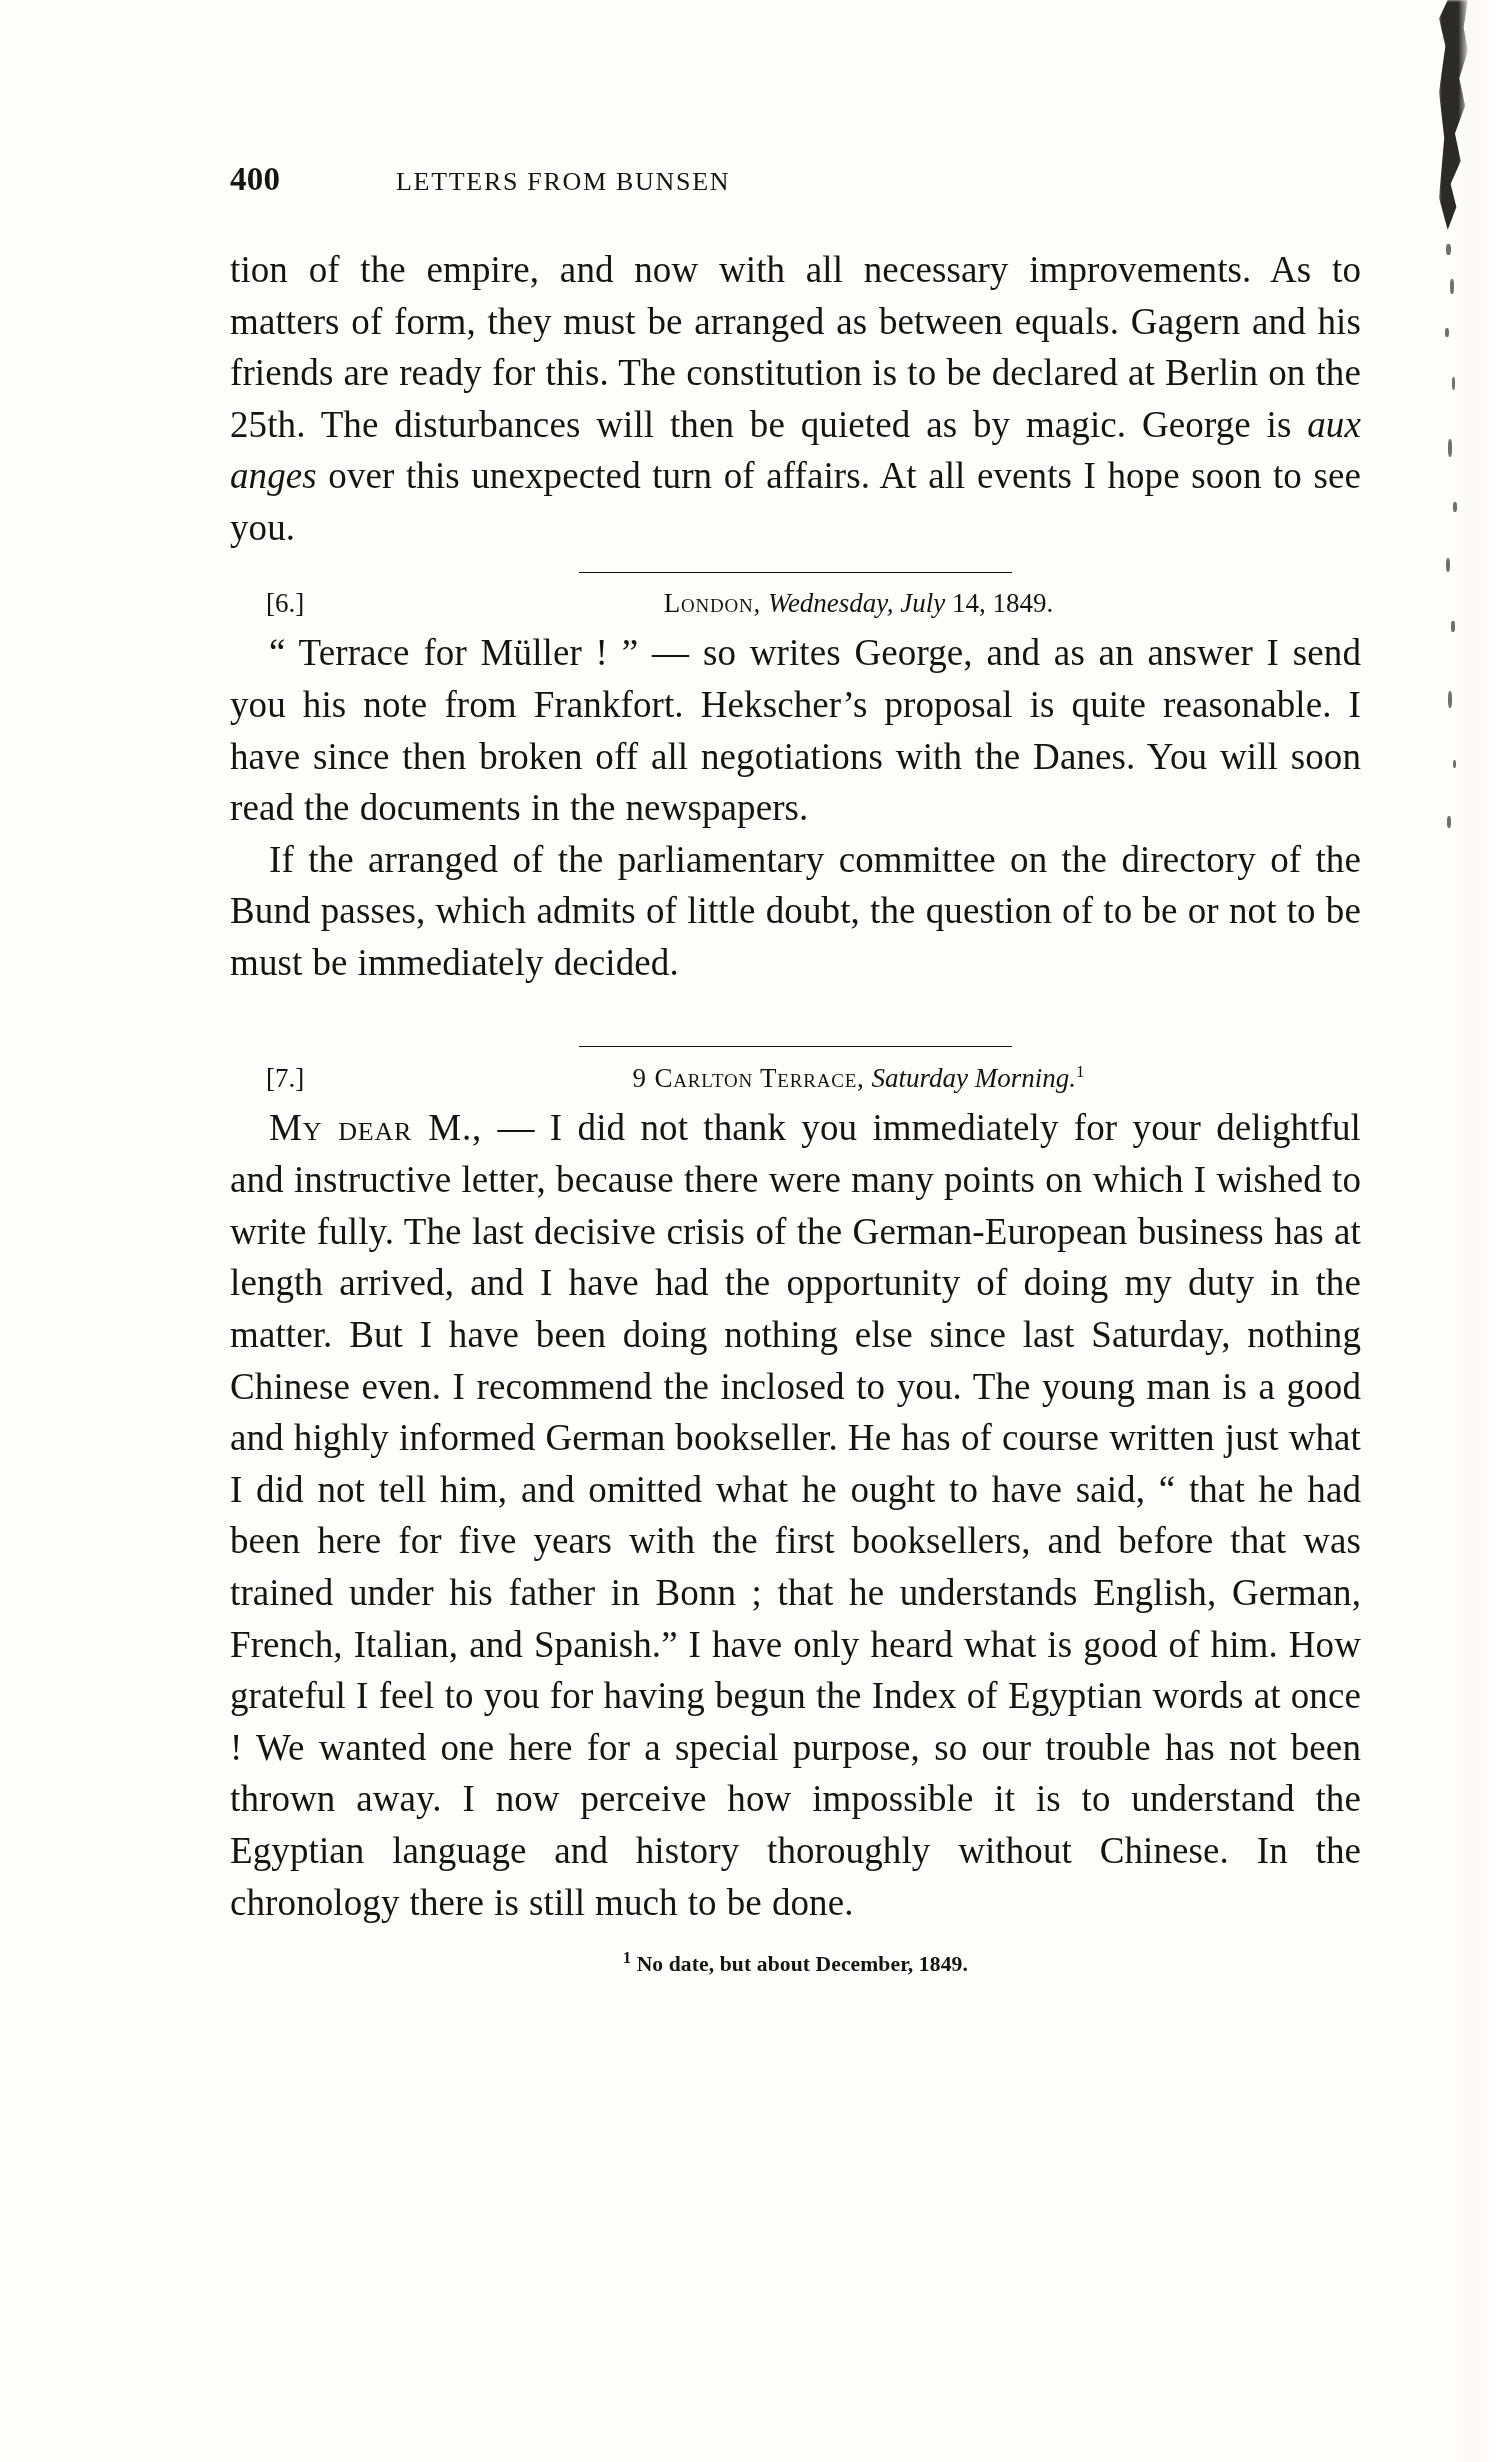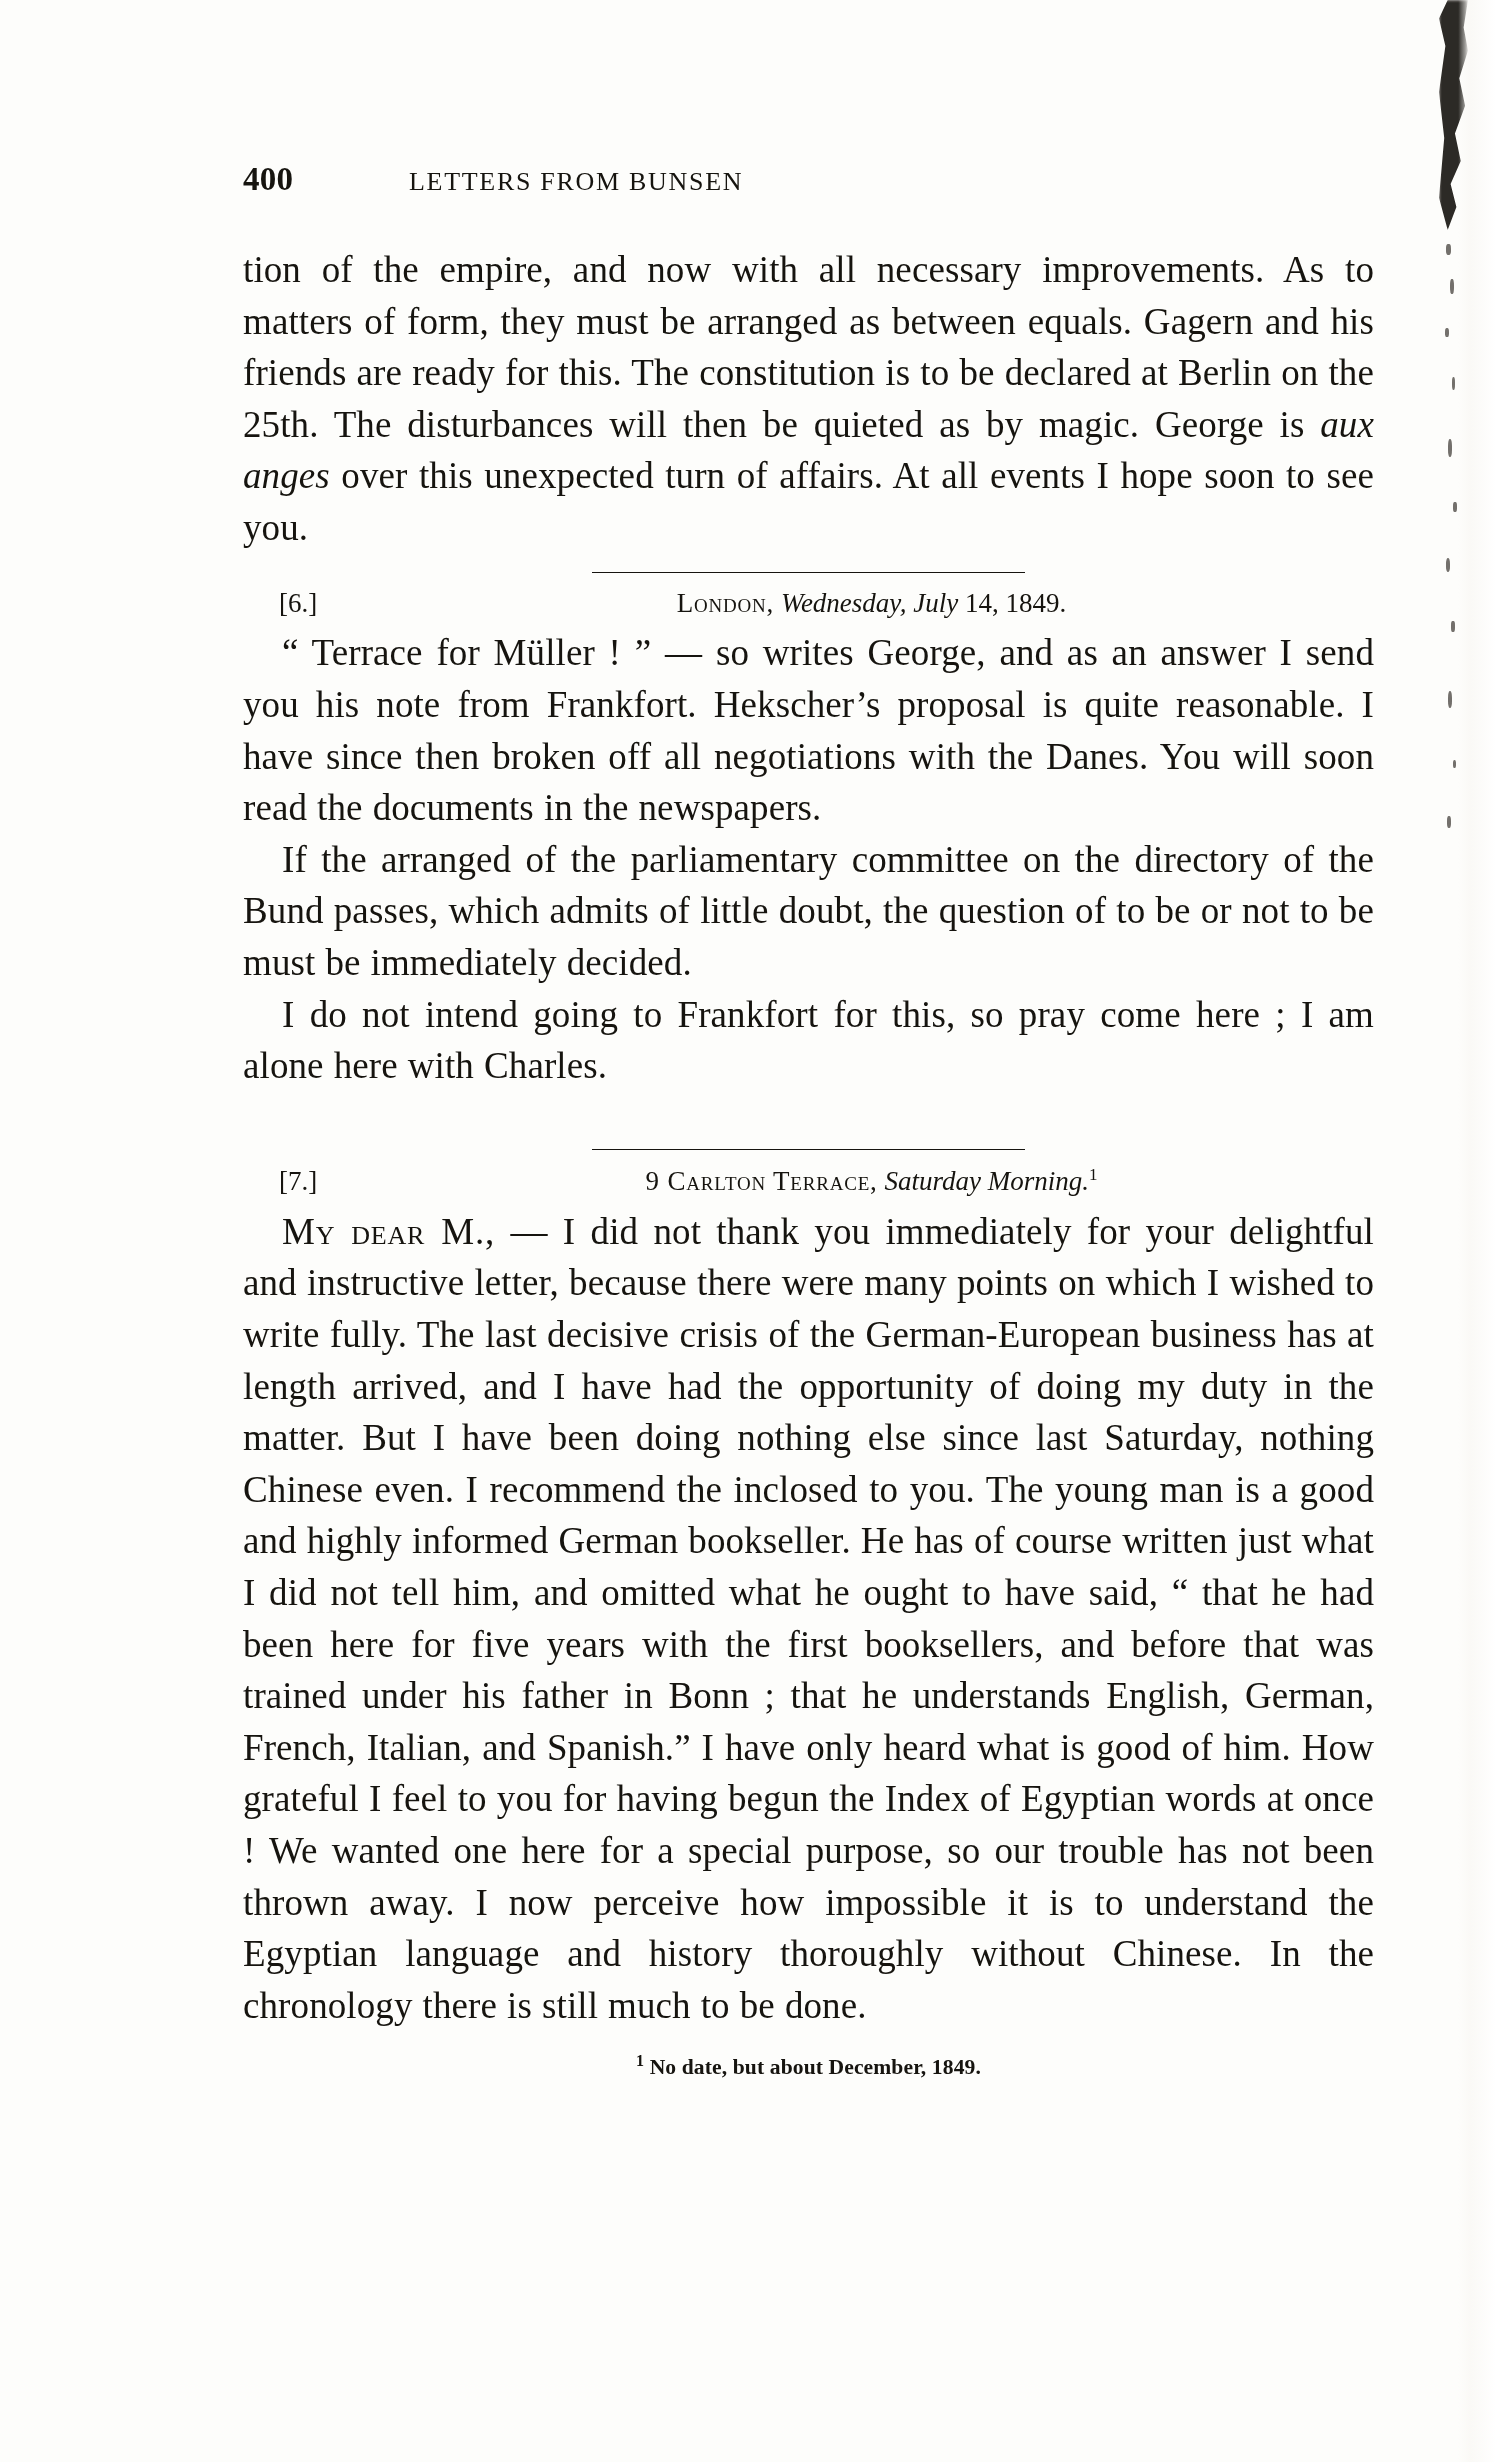--- a/index.html
+++ b/index.html
@@ -46,21 +46,21 @@
   }
   .speck {
     position: absolute;
     background: #2a251f;
     border-radius: 40%;
     opacity: .65;
   }
 
   .content {
     position: absolute;
-    left: 243px;
+    left: 230px;
     top: 161px;
     width: 1131px;
   }
 
   
   .head {
     display: flex;
     align-items: baseline;
     margin-bottom: 46px;
   }
@@ -179,21 +179,20 @@
         <div class="rule"></div>
       </div>
 
     <div class="letter-head">
       <div class="lh-num">[6.]</div>
       <div class="lh-date"><span class="sc">London,</span> <span class="it">Wednesday, July</span> <span>14, 1849.</span></div>
     </div>
 
     <p class="body indent">“ Terrace for Müller ! ” — so writes George, and as an answer I send you his note from Frankfort. Hekscher’s proposal is quite reasonable. I have since then broken off all negotiations with the Danes. You will soon read the documents in the newspapers.</p>
     <p class="body indent">If the arranged of the parliamentary committee on the directory of the Bund passes, which admits of little doubt, the question of to be or not to be must be immediately decided.</p>
-    <p class="body indent">I do not intend going to Frankfort for this, so pray come here ; I am alone here with Charles.</p>
 
     <div class="gap-md"></div>
     <div class="rule-wrap">
         <div class="rule"></div>
       </div>
 
     <div class="letter-head">
       <div class="lh-num">[7.]</div>
       <div class="lh-date"><span class="sc">9 Carlton Terrace,</span> <span class="it">Saturday Morning.</span><span class="sup">1</span></div>
     </div>

